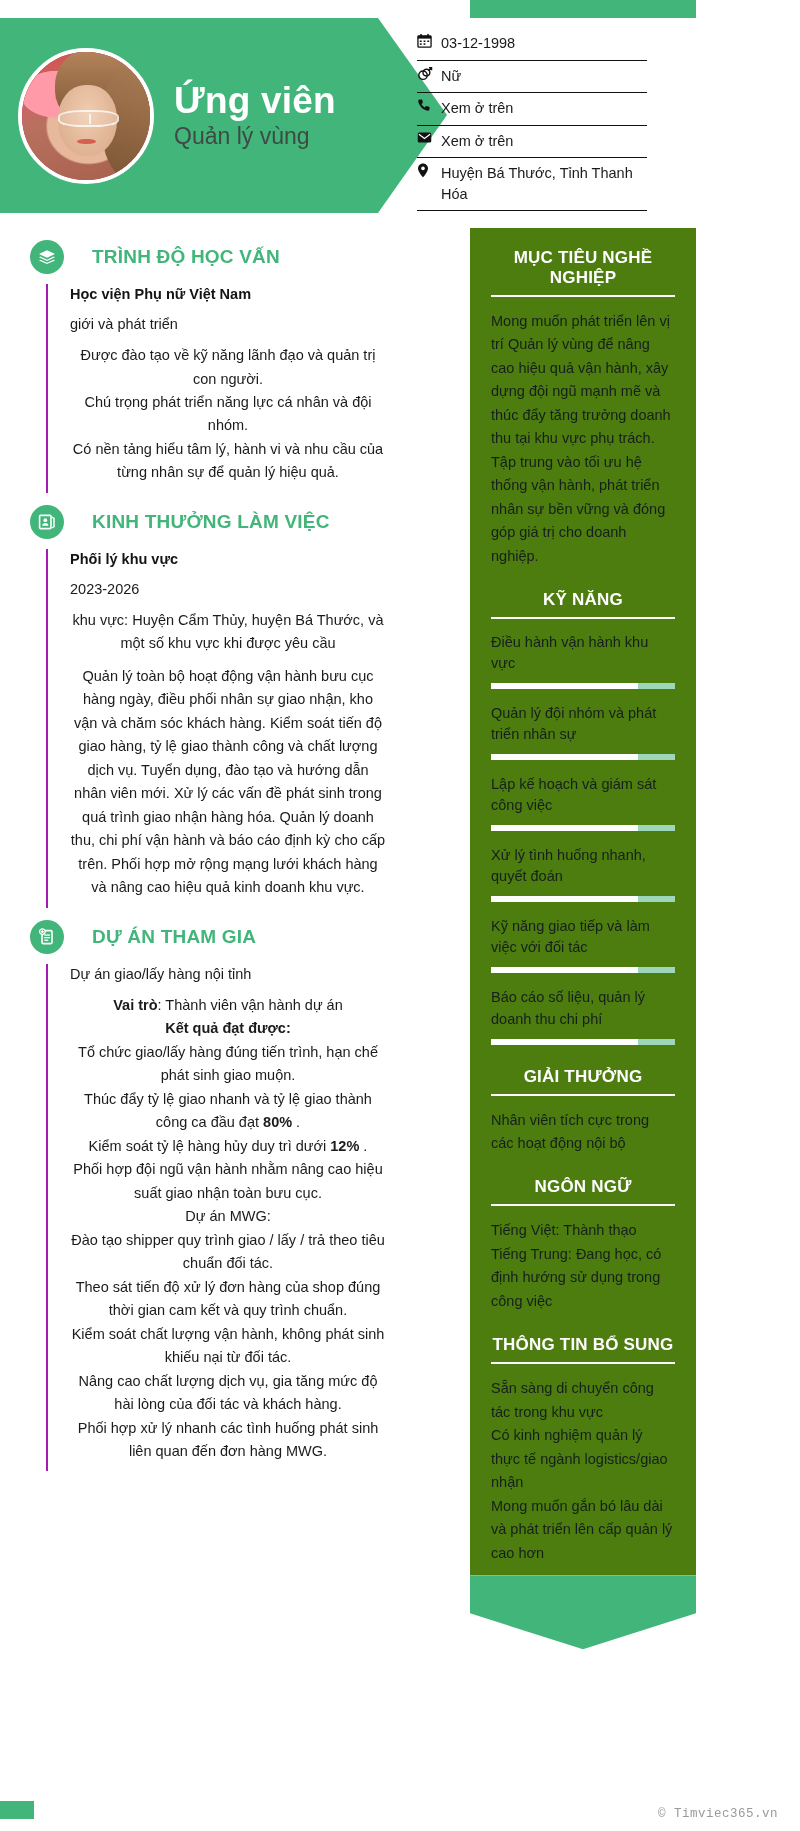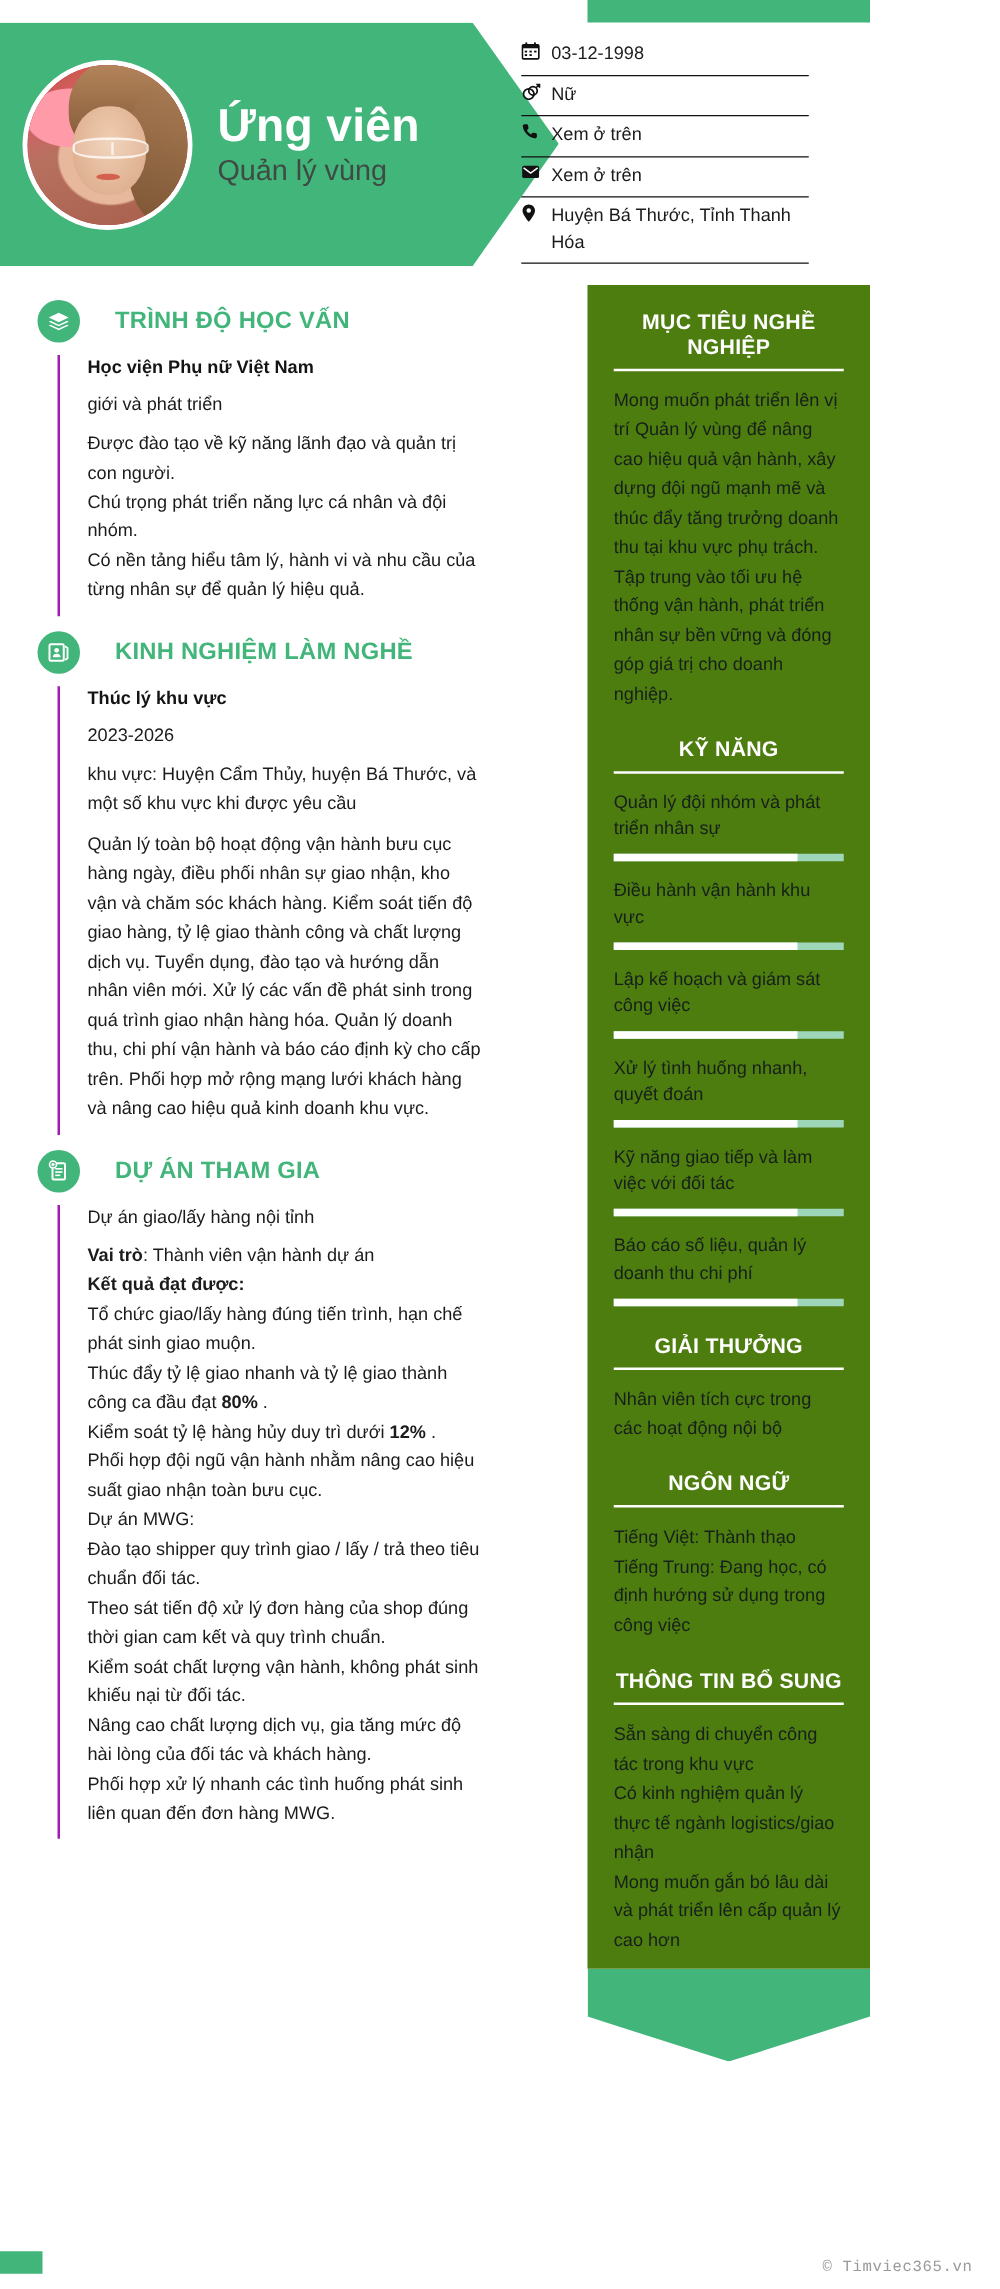--- a/index.html
+++ b/index.html
@@ -178,20 +178,21 @@
     color: #1b1b1b;
     margin-bottom: 9px;
     line-height: 1.45;
   }
   .entry-p {
     font-size: 14.5px;
     color: #1b1b1b;
     line-height: 1.62;
     margin-bottom: 9px;
     white-space: pre-line;
+    text-align: center;
   }
   .entry-p b { font-weight: bold; }
   .entry-p.tight { margin-bottom: 0; }
 
   
   .right-col {
     position: absolute;
     left: 470px; top: 228px;
     width: 226px;
   }
@@ -358,24 +359,24 @@
 
     <div class="sec-head">
       <div class="sec-ico">
         <svg width="20" height="20" viewBox="0 0 20 20">
             <rect x="2.6" y="3.4" width="11.4" height="13.2" rx="1" fill="none" stroke="#fff" stroke-width="1.6"></rect>
             <path d="M15 5 L17 6.4 L17 14.6 L15 16" fill="none" stroke="#fff" stroke-width="1.5"></path>
             <circle cx="8.3" cy="8.2" r="1.9" fill="#fff"></circle>
             <path d="M5.2 13.8 C5.2 11.9 6.6 11 8.3 11 C10 11 11.4 11.9 11.4 13.8 Z" fill="#fff"></path>
           </svg>
       </div>
-      <div class="sec-title">KINH NGHIỆM LÀM NGHỀ</div>
+      <div class="sec-title">KINH THƯỞNG LÀM VIỆC</div>
     </div>
     <div class="sec-body">
-      <div class="entry-title">Thúc lý khu vực</div>
+      <div class="entry-title">Phối lý khu vực</div>
       <div class="entry-sub">2023-2026</div>
       <div class="entry-p"> khu vực: Huyện Cẩm Thủy, huyện Bá Thước, và một số khu vực khi được yêu cầu</div>
       <div class="entry-p tight">Quản lý toàn bộ hoạt động vận hành bưu cục hàng ngày, điều phối nhân sự giao nhận, kho vận và chăm sóc khách hàng. Kiểm soát tiến độ giao hàng, tỷ lệ giao thành công và chất lượng dịch vụ. Tuyển dụng, đào tạo và hướng dẫn nhân viên mới. Xử lý các vấn đề phát sinh trong quá trình giao nhận hàng hóa. Quản lý doanh thu, chi phí vận hành và báo cáo định kỳ cho cấp trên. Phối hợp mở rộng mạng lưới khách hàng và nâng cao hiệu quả kinh doanh khu vực.</div>
     </div>
 
     <div class="sec-head">
       <div class="sec-ico">
         <svg width="20" height="20" viewBox="0 0 20 20">
             <rect x="5" y="3.6" width="10" height="13" rx="1" fill="none" stroke="#fff" stroke-width="1.6"></rect>
             <rect x="7.2" y="7.4" width="5.8" height="1.3" fill="#fff"></rect>
@@ -406,27 +407,27 @@
 
   <div class="right-col">
     <div class="green-panel">
 
       <div class="r-title">MỤC TIÊU NGHỀ NGHIỆP</div>
       <div class="r-text">Mong muốn phát triển lên vị trí Quản lý vùng để nâng cao hiệu quả vận hành, xây dựng đội ngũ mạnh mẽ và thúc đẩy tăng trưởng doanh thu tại khu vực phụ trách. Tập trung vào tối ưu hệ thống vận hành, phát triển nhân sự bền vững và đóng góp giá trị cho doanh nghiệp.</div>
 
       <div class="r-title sp">KỸ NĂNG</div>
       <div>
         <div class="skill">
+          <div class="skill-label">Điều hành vận hành khu vực</div>
+          <div class="bar-track">
+              <div class="bar-fill" style="width:80%"></div>
+            </div>
+        </div>
+        <div class="skill">
           <div class="skill-label">Quản lý đội nhóm và phát triển nhân sự</div>
-          <div class="bar-track">
-              <div class="bar-fill" style="width:80%"></div>
-            </div>
-        </div>
-        <div class="skill">
-          <div class="skill-label">Điều hành vận hành khu vực</div>
           <div class="bar-track">
               <div class="bar-fill" style="width:80%"></div>
             </div>
         </div>
         <div class="skill">
           <div class="skill-label">Lập kế hoạch và giám sát công việc</div>
           <div class="bar-track">
               <div class="bar-fill" style="width:80%"></div>
             </div>
         </div>

